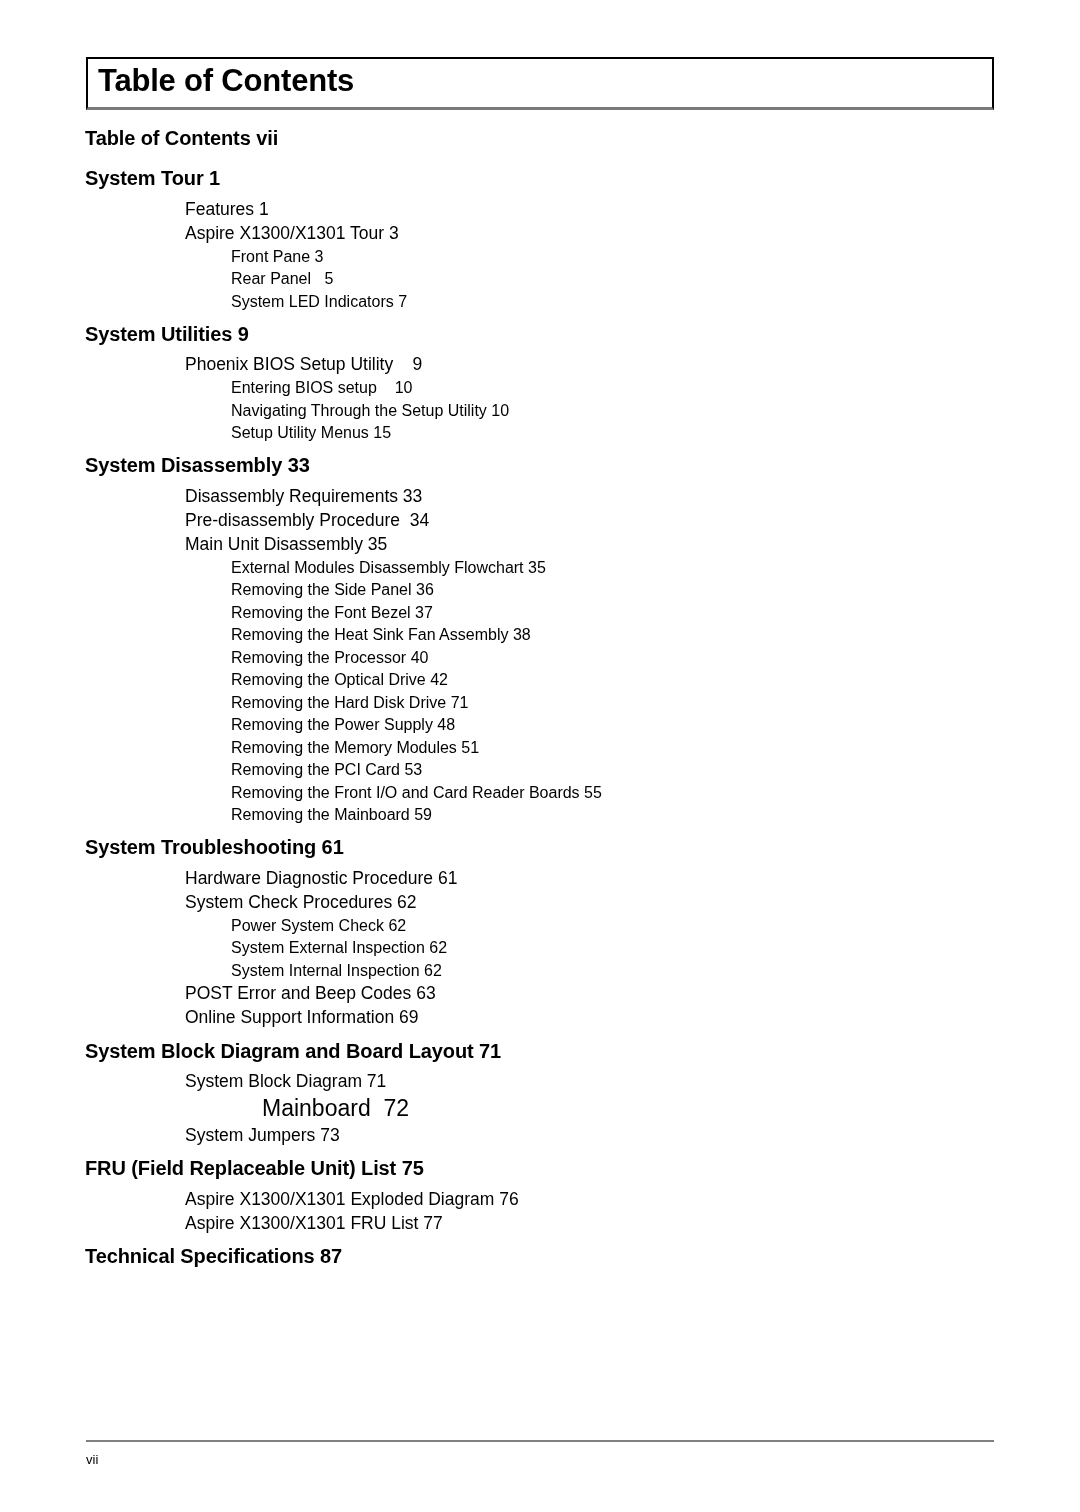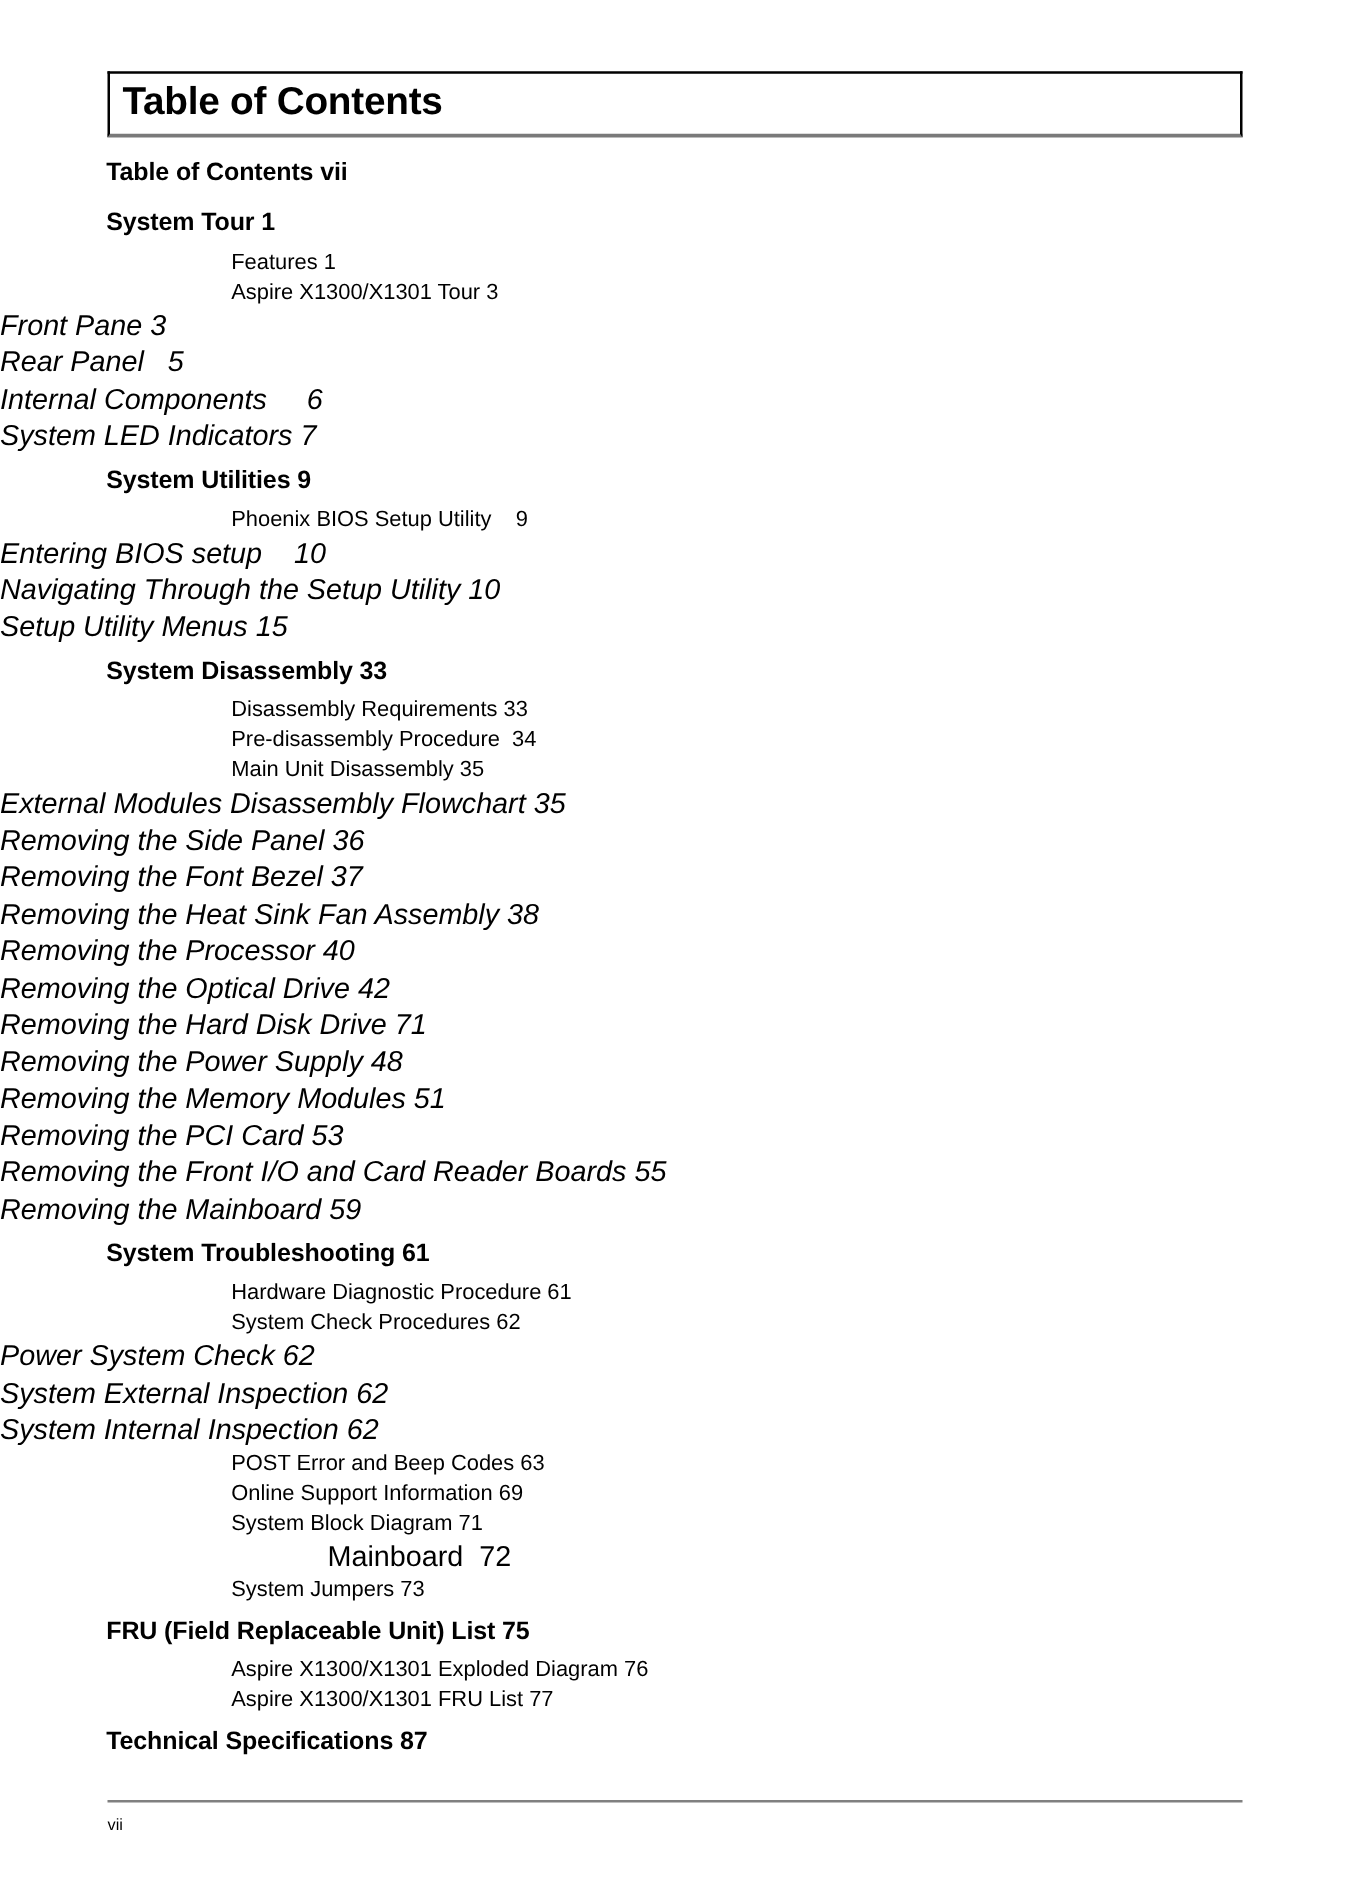--- a/index.html
+++ b/index.html
@@ -72,24 +72,24 @@
 
   
   .lvl-1 {
     margin-left: 185px;
     font-size: 17.5px;
     font-weight: normal;
     padding-top: 6.5px;
   }
   
   .lvl-2 {
-    font-size: 23px;
+    margin-left: 231px;
+    font-size: 16px;
     font-weight: normal;
     padding-top: 6.5px;
-    font-style: italic;
   }
   
   .lvl-3 {
     margin-left: 262px;
     font-size: 23px;
     font-weight: normal;
     padding-top: 6.5px;
   }
 
   
@@ -118,21 +118,20 @@
     <div class="title-text">Table of Contents</div>
   </div>
 
   <div class="toc" id="toc-list">
       <div class="entry lvl-h first">Table of Contents vii</div>
       <div class="entry lvl-h">System Tour 1</div>
       <div class="entry lvl-1">Features 1</div>
       <div class="entry lvl-1">Aspire X1300/X1301 Tour 3</div>
       <div class="entry lvl-2">Front Pane 3</div>
       <div class="entry lvl-2">Rear Panel   5</div>
-      <div class="entry lvl-2">Internal Components     6</div>
       <div class="entry lvl-2">System LED Indicators 7</div>
       <div class="entry lvl-h">System Utilities 9</div>
       <div class="entry lvl-1">Phoenix BIOS Setup Utility    9</div>
       <div class="entry lvl-2">Entering BIOS setup    10</div>
       <div class="entry lvl-2">Navigating Through the Setup Utility 10</div>
       <div class="entry lvl-2">Setup Utility Menus 15</div>
       <div class="entry lvl-h">System Disassembly 33</div>
       <div class="entry lvl-1">Disassembly Requirements 33</div>
       <div class="entry lvl-1">Pre-disassembly Procedure  34</div>
       <div class="entry lvl-1">Main Unit Disassembly 35</div>
@@ -149,20 +148,21 @@
       <div class="entry lvl-2">Removing the Front I/O and Card Reader Boards 55</div>
       <div class="entry lvl-2">Removing the Mainboard 59</div>
       <div class="entry lvl-h">System Troubleshooting 61</div>
       <div class="entry lvl-1">Hardware Diagnostic Procedure 61</div>
       <div class="entry lvl-1">System Check Procedures 62</div>
       <div class="entry lvl-2">Power System Check 62</div>
       <div class="entry lvl-2">System External Inspection 62</div>
       <div class="entry lvl-2">System Internal Inspection 62</div>
       <div class="entry lvl-1">POST Error and Beep Codes 63</div>
       <div class="entry lvl-1">Online Support Information 69</div>
+      <div class="entry lvl-h">System Block Diagram and Board Layout 71</div>
       <div class="entry lvl-1">System Block Diagram 71</div>
       <div class="entry lvl-3">Mainboard  72</div>
       <div class="entry lvl-1">System Jumpers 73</div>
       <div class="entry lvl-h">FRU (Field Replaceable Unit) List 75</div>
       <div class="entry lvl-1">Aspire X1300/X1301 Exploded Diagram 76</div>
       <div class="entry lvl-1">Aspire X1300/X1301 FRU List 77</div>
       <div class="entry lvl-h">Technical Specifications 87</div>
     </div>
 
   <div class="footer-rule"></div>

